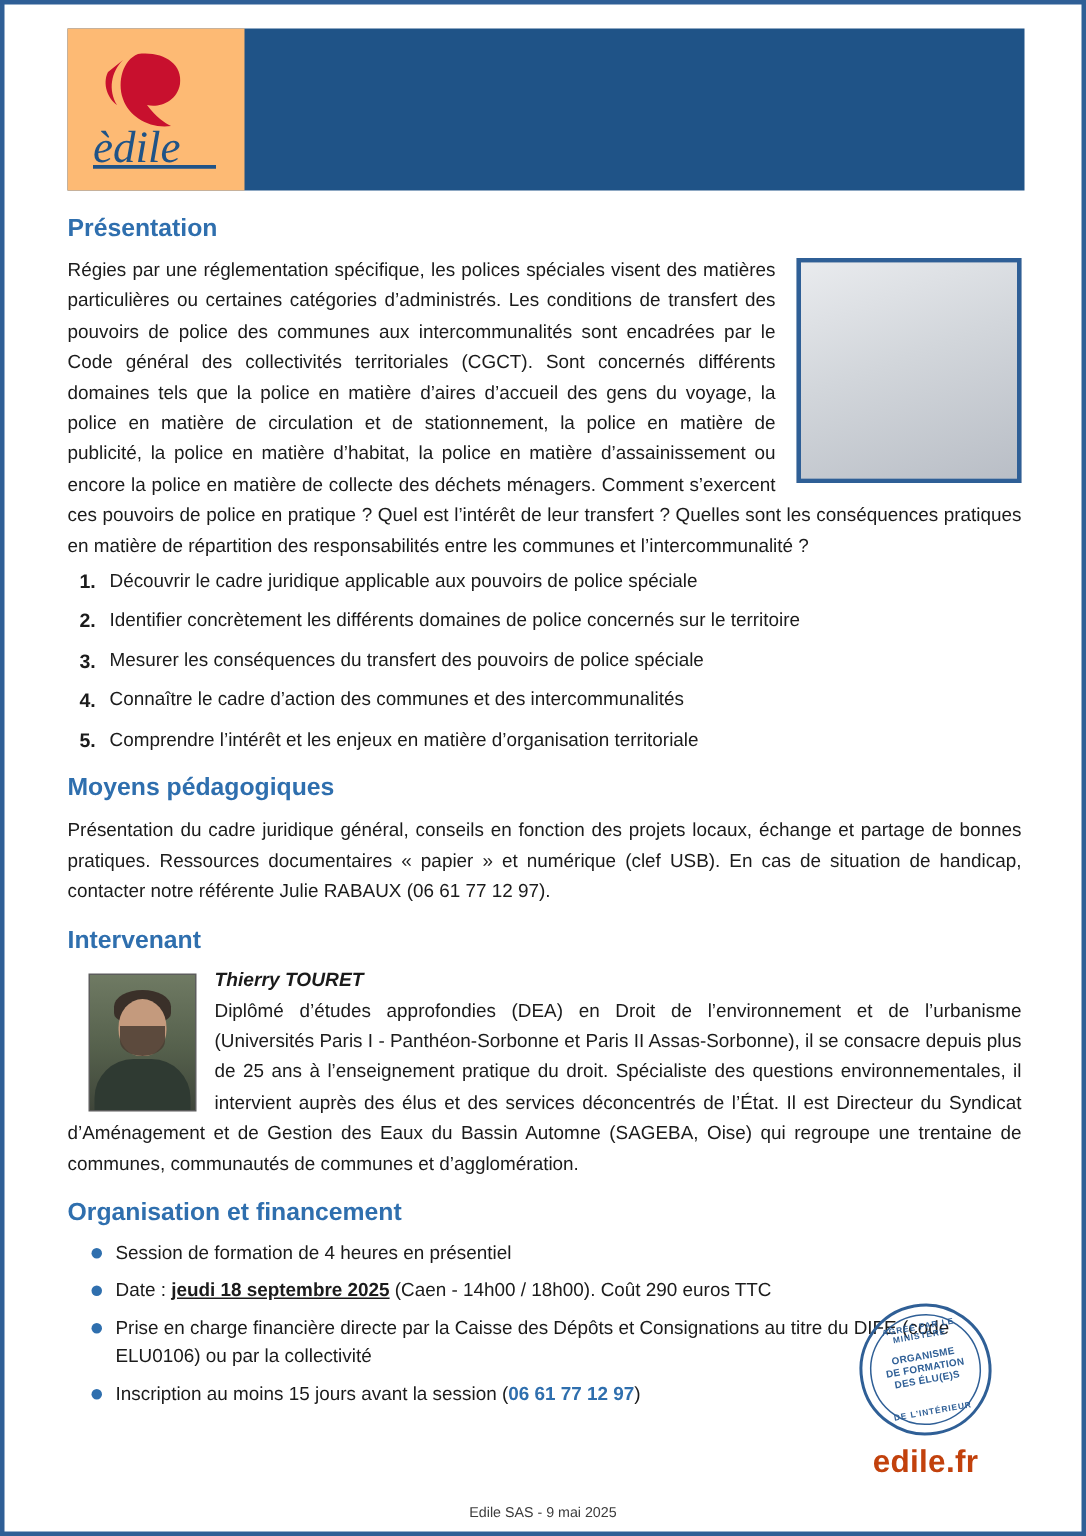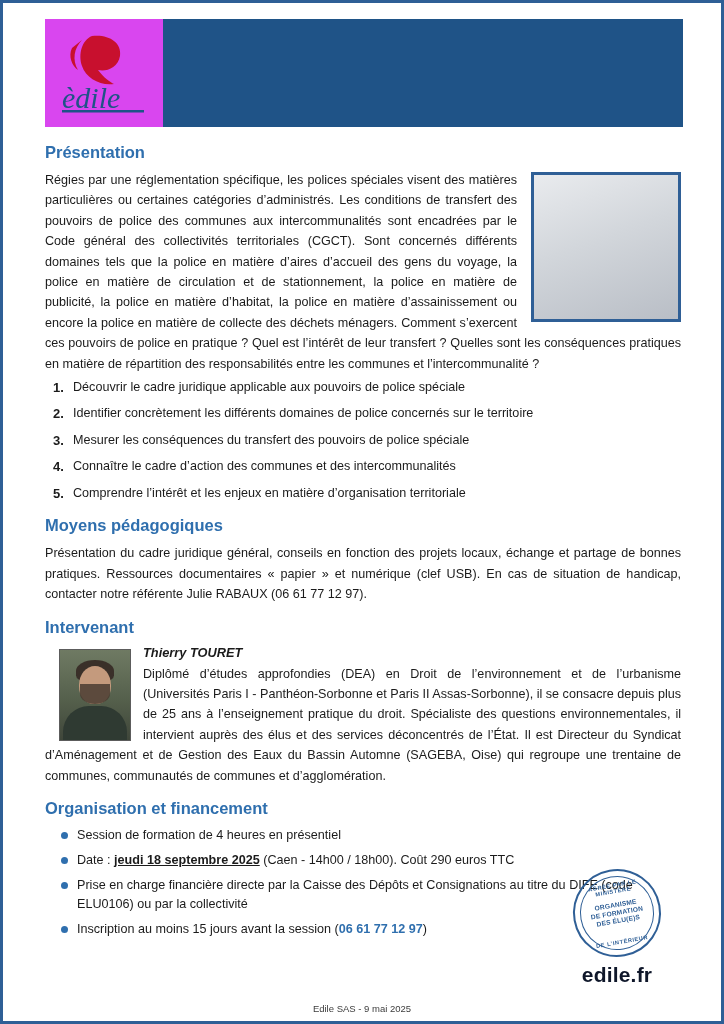--- a/index.html
+++ b/index.html
@@ -33,21 +33,21 @@
   
   .banner {
     display: flex;
     align-items: stretch;
     background: #1f5387;
     height: 108px;
     margin: 6px 10px 0 14px;
   }
   .logo-box {
     width: 118px;
-    background: #d946ef;
+    background: #fdba74;
     display: flex;
     align-items: center;
     justify-content: center;
     flex: 0 0 118px;
     position: relative;
   }
   .logo-svg { display:block; }
   .banner-titles {
     flex: 1 1 auto;
     display: flex;
@@ -249,21 +249,21 @@
     left: 0; right: 0;
     font-size: 5.6px;
     font-weight: bold;
     letter-spacing: .6px;
   }
   .stamp-curve-top { top: 11px; }
   .stamp-curve-bot { bottom: 10px; }
   .edile-fr {
     font-size: 21px;
     font-weight: bold;
-    color: #0f172a;
+    color: #c2410c;
     letter-spacing: .2px;
   }
 
   .footer {
     position: absolute;
     left: 0; right: 0;
     bottom: 7px;
     text-align: center;
     font-size: 9.5px;
     color: #3c3c3c;

